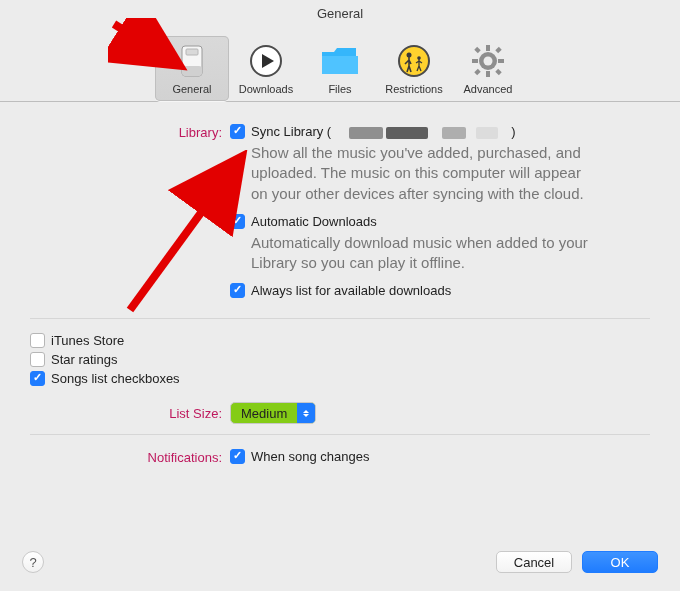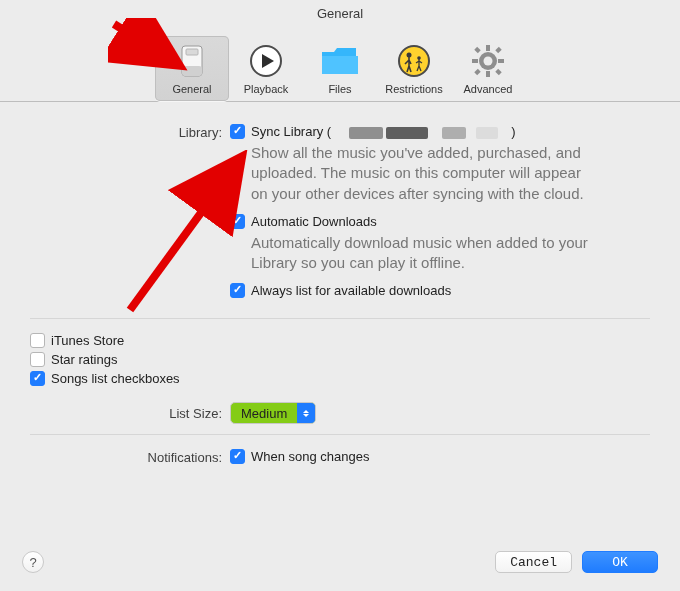--- a/index.html
+++ b/index.html
@@ -51,21 +51,21 @@
   .tab .lbl { font-size:11px; color:#333; margin-top:1px; }
   .content {
     padding:22px 30px 0 30px;
   }
   .row { display:flex; align-items:flex-start; margin-bottom:6px; }
   .row-label {
     width:200px;
     text-align:right;
     padding-right:8px;
     padding-top:1px;
-    color:#404040;
+    color:#be185d;
   }
   .row-body { flex:1; }
   .cb-line { display:flex; align-items:center; gap:6px; margin-bottom:4px;}
   .cb {
     width:15px; height:15px;
     border:1px solid #b6b6b6;
     border-radius:3px;
     background:#fff;
     display:inline-flex;
     align-items:center;
@@ -133,21 +133,20 @@
     min-width:76px;
     height:22px;
     border:1px solid #c9c9c9;
     border-radius:5px;
     background:linear-gradient(#fff,#f3f3f3);
     font-size:13px;
     display:inline-flex;
     align-items:center;
     justify-content:center;
     padding:0 14px;
-    font-family:Liberation Mono, monospace;
   }
   .btn.primary {
     background:linear-gradient(#3d93ff,#1f7cff);
     border-color:#1f7cff;
     color:#fff;
   }
   .helpbtn {
     width:22px; height:22px;
     border:1px solid #c9c9c9;
     border-radius:50%;
@@ -179,21 +178,21 @@
     </div>
     <div class="lbl">General</div>
   </div>
   <div class="tab">
     <div class="iconwrap">
       <svg width="36" height="36" viewBox="0 0 36 36">
         <circle cx="18" cy="18" r="15" fill="#fff" stroke="#4c4c4c" stroke-width="2"></circle>
         <polygon points="14,11 26,18 14,25" fill="#2e2e2e"></polygon>
       </svg>
     </div>
-    <div class="lbl">Playback</div>
+    <div class="lbl">Downloads</div>
   </div>
   <div class="tab">
     <div class="iconwrap">
       <svg width="40" height="30" viewBox="0 0 40 30">
         <path d="M2 6 L14 6 L17 10 L38 10 L38 28 L2 28 Z M2 6 L2 28" fill="#4fc3ff"></path>
         <path d="M2 6 L14 6 L17 2 L36 2 L36 10 L2 10 Z" fill="#35b6fb"></path>
       </svg>
     </div>
     <div class="lbl">Files</div>
   </div>

